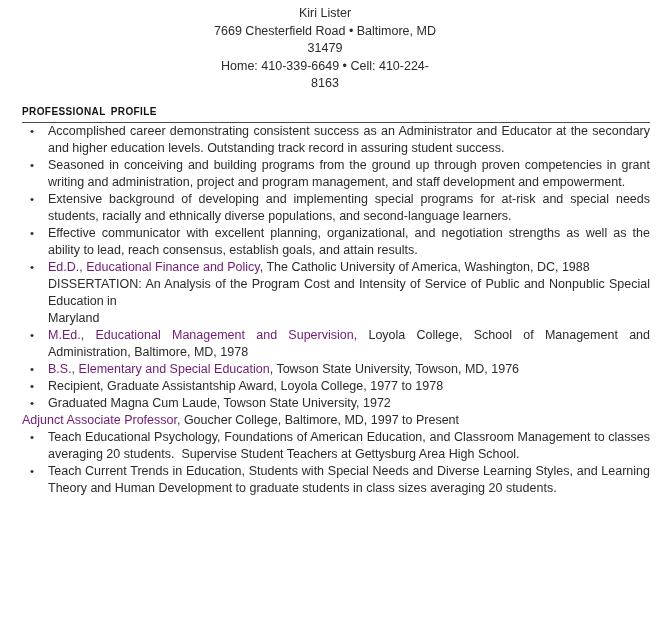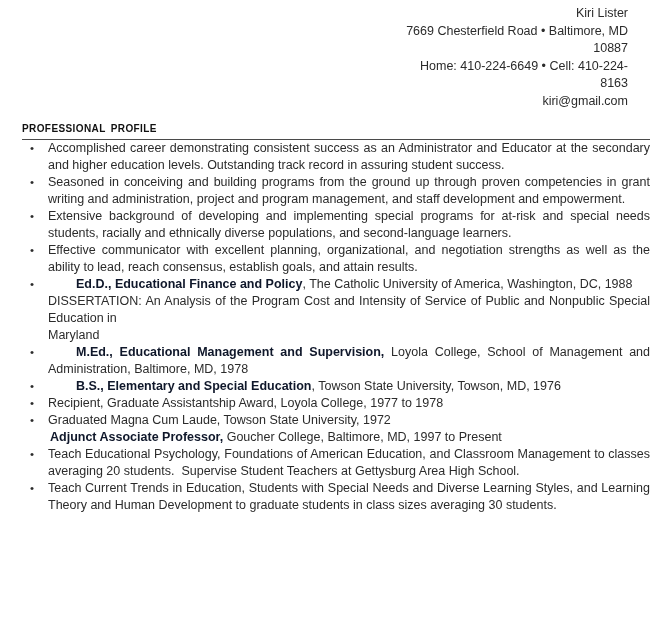--- a/index.html
+++ b/index.html
@@ -10,21 +10,21 @@
     box-sizing: border-box;
     padding: 5px 18px 0 22px;
     overflow: hidden;
     background: #ffffff;
     font-family: "Liberation Sans", "DejaVu Sans", sans-serif;
     font-size: 12.5px;
     line-height: 17px;
     color: #2b2b2b;
   }
   .doc-header {
-    text-align: right;
+    text-align: center;
     padding-right: 22px;
     line-height: 17.5px;
   }
   .doc-header div { white-space: pre-wrap; }
   h2.section-heading {
     font-size: 10px;
     font-weight: bold;
     color: #111111;
     letter-spacing: 0.4px;
     word-spacing: 2px;
@@ -41,34 +41,33 @@
     font-size: 11.5px;
     line-height: 17px;
   }
   .bullet-text {
     flex: 1 1 auto;
     text-align: justify;
     white-space: pre-wrap;
   }
   .role-line { white-space: pre-wrap; }
   .role-line.spaced { margin-top: 5px; }
-  b { font-weight: bold; color: #0f172a; margin-left: 28px; }
+  b { font-weight: normal; color: #701a75; }
 </style>
 </head>
 <body>
 
 <div class="page">
 
   <div class="doc-header">
     <div>Kiri Lister</div>
     <div>7669 Chesterfield Road • Baltimore, MD</div>
-    <div>10887</div>
-    <div>Home: 410-224-6649 • Cell: 410-224-</div>
+    <div>31479</div>
+    <div>Home: 410-339-6649 • Cell: 410-224-</div>
     <div>8163</div>
-    <div>kiri@gmail.com</div>
   </div>
 
   <div id="sections">
       <section>
         <h2 class="section-heading">PROFESSIONAL PROFILE</h2>
         <div class="bullet-item">
           <span class="bullet-glyph">•</span>
           <div class="bullet-text"><span>Accomplished career demonstrating consistent success as an Administrator and Educator at the secondary and higher education levels. Outstanding track record in assuring student success.</span></div>
         </div>
         <div class="bullet-item">
@@ -111,18 +110,18 @@
         </div>
       </section>
       <section>
         <div class="role-line"><b>Adjunct Associate Professor,</b><span> Goucher College, Baltimore, MD, 1997 to Present</span></div>
         <div class="bullet-item">
           <span class="bullet-glyph">•</span>
           <div class="bullet-text"><span>Teach Educational Psychology, Foundations of American Education, and Classroom Management to classes averaging 20 students.  Supervise Student Teachers at Gettysburg Area High School.</span></div>
         </div>
         <div class="bullet-item">
           <span class="bullet-glyph">•</span>
-          <div class="bullet-text"><span>Teach Current Trends in Education, Students with Special Needs and Diverse Learning Styles, and Learning Theory and Human Development to graduate students in class sizes averaging 30 students.</span></div>
+          <div class="bullet-text"><span>Teach Current Trends in Education, Students with Special Needs and Diverse Learning Styles, and Learning Theory and Human Development to graduate students in class sizes averaging 20 students.</span></div>
         </div>
       </section>
     </div>
 
 </div>
 
 </body></html>

